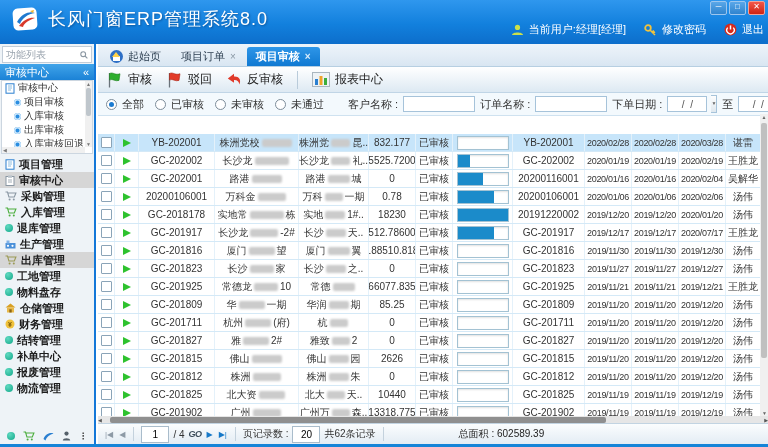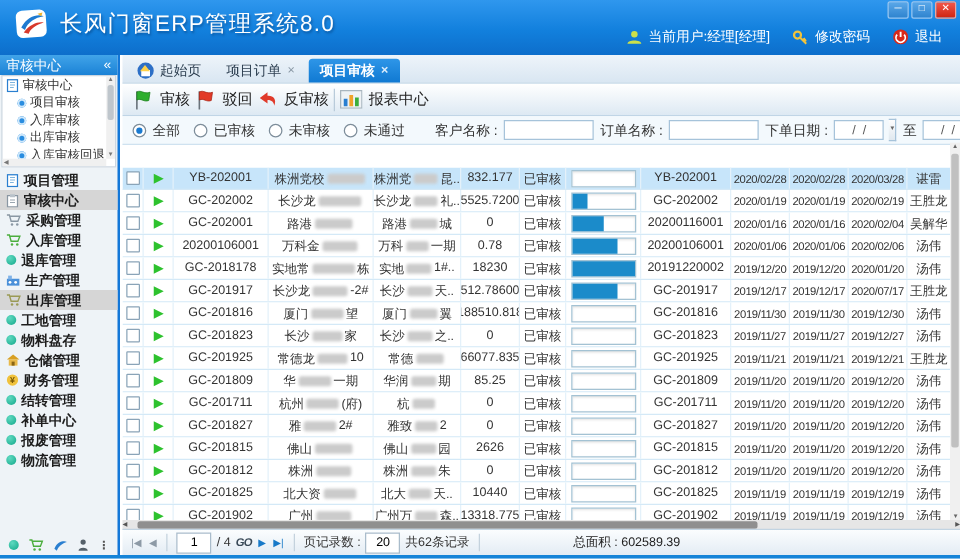--- a/index.html
+++ b/index.html
@@ -10,21 +10,21 @@
   .titlebar{position:absolute;top:0;left:0;right:0;height:44px;
     background:linear-gradient(180deg,#2f97ee 0%,#1280dd 55%,#0d6ecb 100%);}
   .brand{position:absolute;left:10px;top:6px;display:flex;align-items:center;gap:8px}
   .brand-title{color:#fff;font-size:18px;font-weight:normal;letter-spacing:1px;
     text-shadow:1px 1px 2px rgba(0,40,90,.45)}
   .winctrl{position:absolute;top:1px;right:3px;display:flex;gap:2px}
   .winbtn{width:15px;height:12px;border:1px solid #9cc6ee;border-radius:2px;
     background:linear-gradient(#5aa7e8,#2f84cf);color:#fff;font-size:8px;line-height:10px;
     text-align:center;cursor:default}
   .winbtn.close{background:linear-gradient(#f2574a,#ce2413);border-color:#f0a49a}
-  .userbar{position:absolute;top:22px;right:14px;display:flex;align-items:center;gap:5px;
+  .userbar{position:absolute;top:22px;right:4px;display:flex;align-items:center;gap:5px;
     color:#fff;font-size:11px}
   .userbar .gap{width:8px}
   
   .sidebar{position:absolute;top:44px;left:0;width:96px;bottom:3px;background:#eef3f7;
     border-right:2px solid #1377d8;box-sizing:border-box}
   .side-search{margin:2px 2px 1px 2px;height:15px;background:#fff;border:1px solid #c2cdd8;
     display:flex;align-items:center;justify-content:space-between;padding:0 3px;color:#9aa4ae;
     font-size:10px}
   .side-head{height:16px;background:linear-gradient(#41a4e9,#1b82d6);color:#fff;display:flex;
     align-items:center;justify-content:space-between;padding:0 5px;font-size:11px}
@@ -55,21 +55,21 @@
     color:#2c3e50;cursor:default}
   .tab .x{color:#8a98a5;font-size:10px}
   .tab.active{background:linear-gradient(#2e96e8,#1079d2);color:#fff;font-weight:bold;
     border-radius:3px 3px 0 0}
   .tab.active .x{color:#dcEDfb;color:#dcedfb}
   .homeicon{width:13px;height:13px;border-radius:50%;background:#2d6fc6;position:relative;flex:0 0 13px}
   .homeicon:before{content:"";position:absolute;left:3px;top:6px;width:7px;height:5px;background:#fff}
   .homeicon:after{content:"";position:absolute;left:2.2px;top:1.5px;width:0;height:0;
     border-left:4.5px solid transparent;border-right:4.5px solid transparent;border-bottom:5px solid #ffd24a}
   .toolbar{height:25px;background:linear-gradient(#ffffff,#dde9f3);border-bottom:1px solid #c0d5e6;
-    display:flex;align-items:center;padding-left:8px;gap:4px}
+    display:flex;align-items:center;padding-left:8px;gap:14px}
   .tbtn{display:flex;align-items:center;gap:5px;font-size:12px;color:#222;cursor:default}
   .tdivider{width:1px;height:18px;background:#b9cbda}
   .filterbar{height:22px;background:#f3f9fd;border-bottom:1px solid #cfe2f0;display:flex;
     align-items:center;padding-left:8px;gap:5px;font-size:11px;white-space:nowrap;overflow:hidden}
   .radio{width:9px;height:9px;border-radius:50%;border:1px solid #7d8d9a;background:#fff;
     position:relative;flex:0 0 9px}
   .radio.on:before{content:"";position:absolute;left:2px;top:2px;width:5px;height:5px;
     border-radius:50%;background:#1a7ad0}
   .rlabel{margin-right:6px}
   .fdivider{width:1px;height:14px;background:#ccdae6;margin:0 4px}
@@ -165,20 +165,29 @@
           <circle cx="7" cy="7" r="6.4" fill="#d8291a"></circle>
           <path d="M7 2.6 V7" stroke="#fff" stroke-width="1.6"></path>
           <path d="M4 5 A4 4 0 1 0 10 5" fill="none" stroke="#fff" stroke-width="1.5"></path>
         </svg>
     </span>
     <span>退出</span>
   </div>
 </div>
 
 <div class="sidebar">
+  <div class="side-search">
+    <span>功能列表</span>
+    <span>
+      <svg width="8" height="8" viewBox="0 0 8 8">
+          <circle cx="3.2" cy="3.2" r="2.4" fill="none" stroke="#8b97a2" stroke-width="1.1"></circle>
+          <path d="M5 5 L7.4 7.4" stroke="#8b97a2" stroke-width="1.1"></path>
+        </svg>
+    </span>
+  </div>
   <div class="side-head">
     <span>审核中心</span>
     <span>«</span>
   </div>
   <div class="tree" id="tree">
 
   <div class="tree-row">
         <span>
           <svg width="10" height="11" viewBox="0 0 10 11">
             <rect x="1" y="0.8" width="8" height="9.4" fill="#fff" stroke="#2a7fd0"></rect>

